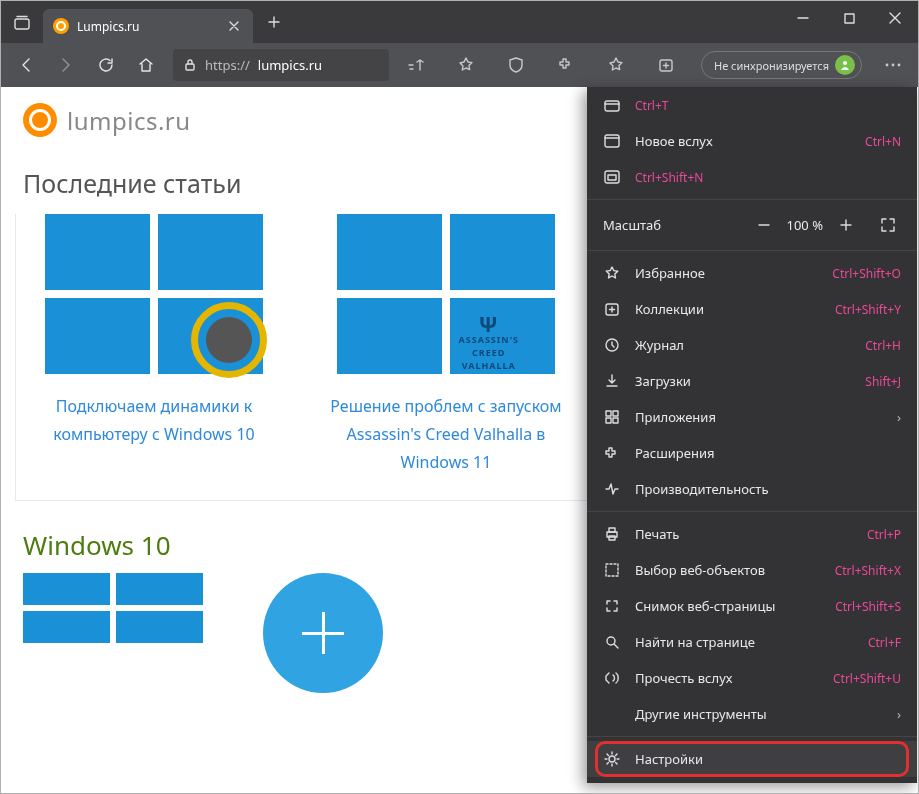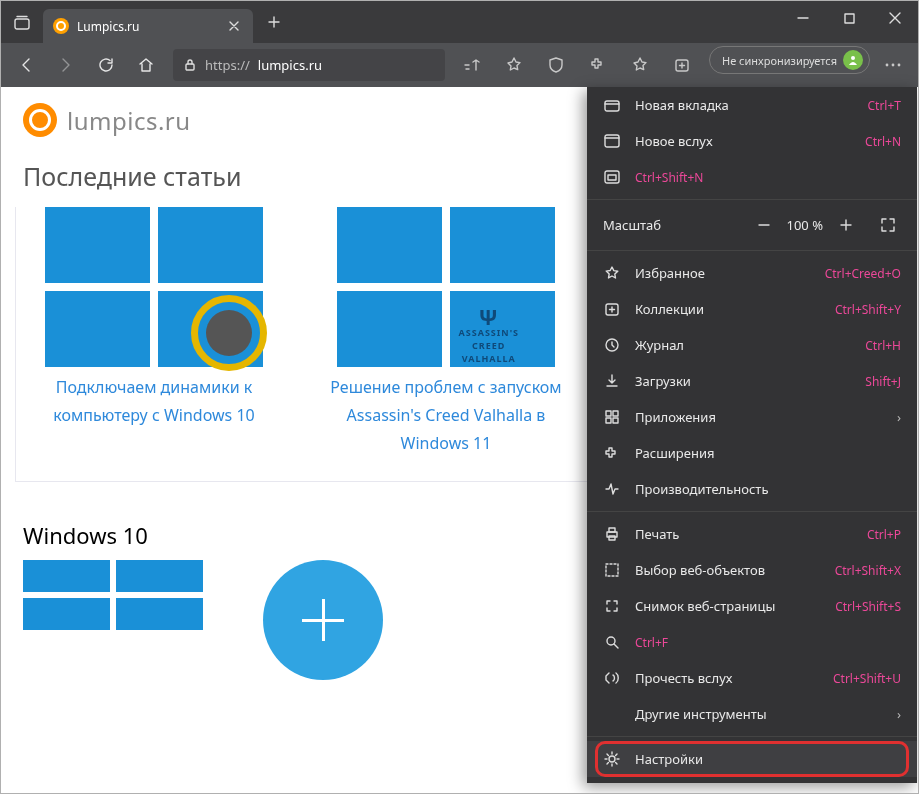--- a/index.html
+++ b/index.html
@@ -18,39 +18,39 @@
   .win-controls { position:absolute; right:0; top:0; display:flex; }
   .win-btn { width:46px; height:34px; display:flex; align-items:center; justify-content:center; }
 
   
   .toolbar { background:#505154; height:44px; display:flex; align-items:center; padding:0 6px; gap:2px; }
   .tbtn { width:38px; height:38px; display:flex; align-items:center; justify-content:center; border-radius:4px; }
   .tbtn svg { opacity:.85; }
   .addr { flex:1 1 auto; display:flex; align-items:center; height:32px; background:rgba(0,0,0,.15); border-radius:4px; padding:0 10px; gap:8px; color:#ddd; font-size:13px; margin:0 6px;}
   .addr .proto { color:#bbb; }
   .addr .domain { color:#fff; }
-  .right-tools { display:flex; align-items:flex-start; gap:4px; }
+  .right-tools { display:flex; align-items:center; gap:12px; }
   .sync-chip { display:flex; align-items:center; gap:6px; border:1px solid #777; border-radius:16px; padding:3px 6px 3px 12px; font-size:11px; color:#ddd; margin-left:4px;}
   .avatar-ico { width:20px;height:20px;border-radius:50%; background:#79c04a; display:flex;align-items:center;justify-content:center;}
 
   
   .content { background:#fff; height:calc(100% - 86px); overflow:hidden; position:relative; padding:0 14px;}
   .site-header { display:flex; align-items:center; gap:10px; padding:16px 8px 18px;}
   .site-logo { width:34px;height:34px;border-radius:50%; background:#ff8c00; position:relative;}
   .site-logo::before{content:"";position:absolute;inset:6px;border:3px solid #fff;border-radius:50%;}
   .site-name { font-size:24px; color:#888; letter-spacing:.5px;}
   .topnav { display:flex; gap:28px; margin-left:auto; font-size:15px; color:#555;}
   .topnav span{ padding:6px 0;}
-  .h-section { font-size:25px; color:#555; margin:4px 8px 14px;}
+  .h-section { font-size:25px; color:#555; margin:11px 8px 14px;}
   .cards { display:flex; gap:24px; padding:0 4px 24px; border:1px solid #e7e7ef; border-top:none; border-right:none;}
   .card { width:268px; display:flex; flex-direction:column; align-items:center; text-align:center;}
   .windows-tile-grid { width:218px; height:160px; display:grid; grid-template-columns:1fr 1fr; grid-template-rows:1fr 1fr; gap:8px; position:relative;}
   .wt { background:#1a90d7;}
-  .card-title { margin-top:6px; font-size:16px; color:#2e89db; line-height:1.75; padding:0 10px;}
-  .section2 { margin-top:38px; font-size:22px; color:#000000; padding:0 8px;}
+  .card-title { margin-top:18px; font-size:16px; color:#2e89db; line-height:1.75; padding:0 10px;}
+  .section2 { margin-top:26px; font-size:26px; color:#4d7c0f; padding:0 8px;}
 
   
   .speaker { position:absolute; right:-6px; bottom:-6px; width:100px;height:100px;}
   .speaker .ring{position:absolute; width:76px;height:76px;border:7px solid #e5b600;border-radius:50%;right:2px;bottom:2px;}
   .speaker .cone{position:absolute; width:46px;height:46px;background:#555;border-radius:50%;right:17px;bottom:17px;}
   .valhalla{position:absolute; right:36px; bottom:2px; color:#0f4a7a; font-size:9px; text-align:center; font-weight:700; letter-spacing:1px;}
   .valhalla .v{font-size:22px;display:block;line-height:.8;}
 
   
   .menu { position:absolute; top:86px; right:1px; width:330px; background:#333335; color:#e9e9e9; font-size:13px; box-shadow:-4px 4px 14px rgba(0,0,0,.4); z-index:50; padding-bottom:6px; }
@@ -273,21 +273,20 @@
 </div>
 
 <div class="menu">
   <div class="menu-item">
     <span class="ico">
         <svg width="16" height="14">
           <rect x="1" y="3" width="14" height="10" rx="2" class="stk"></rect>
           <path d="M1 6h14" class="stk"></path>
         </svg>
       </span>
-    <span class="lbl">Новая вкладка</span>
     <span class="shc">Ctrl+T</span>
   </div>
   <div class="menu-item">
     <span class="ico">
         <svg width="16" height="14">
           <rect x="1" y="1" width="14" height="12" rx="2" class="stk"></rect>
           <path d="M1 4h14" class="stk"></path>
         </svg>
       </span>
     <span class="lbl">Новое вслух</span>
@@ -323,21 +322,21 @@
       </span>
   </div>
   <div class="menu-sep"></div>
   <div class="menu-item">
     <span class="ico">
         <svg width="16" height="16">
           <path d="M8 2l1.8 3.6 4 .6-3 2.8.7 4L8 11l-3.5 1.9.7-4-3-2.8 4-.6z" class="stk"></path>
         </svg>
       </span>
     <span class="lbl">Избранное</span>
-    <span class="shc">Ctrl+Creed+O</span>
+    <span class="shc">Ctrl+Shift+O</span>
   </div>
   <div class="menu-item">
     <span class="ico">
         <svg width="16" height="16">
           <rect x="2" y="3" width="12" height="11" rx="2" class="stk"></rect>
           <path d="M8 6v5M5.5 8.5h5" class="stk"></path>
         </svg>
       </span>
     <span class="lbl">Коллекции</span>
     <span class="shc">Ctrl+Shift+Y</span>
@@ -419,20 +418,21 @@
     <span class="lbl">Снимок веб-страницы</span>
     <span class="shc">Ctrl+Shift+S</span>
   </div>
   <div class="menu-item">
     <span class="ico">
         <svg width="16" height="16">
           <circle cx="7" cy="7" r="4" class="stk"></circle>
           <path d="M10 10l4 4" class="stk"></path>
         </svg>
       </span>
+    <span class="lbl">Найти на странице</span>
     <span class="shc">Ctrl+F</span>
   </div>
   <div class="menu-item">
     <span class="ico">
         <svg width="16" height="16">
           <path d="M5 3l-3 3v4l3 3M9 5c2 1 2 5 0 6M12 3c3 2 3 8 0 10" class="stk"></path>
         </svg>
       </span>
     <span class="lbl">Прочесть вслух</span>
     <span class="shc">Ctrl+Shift+U</span>

